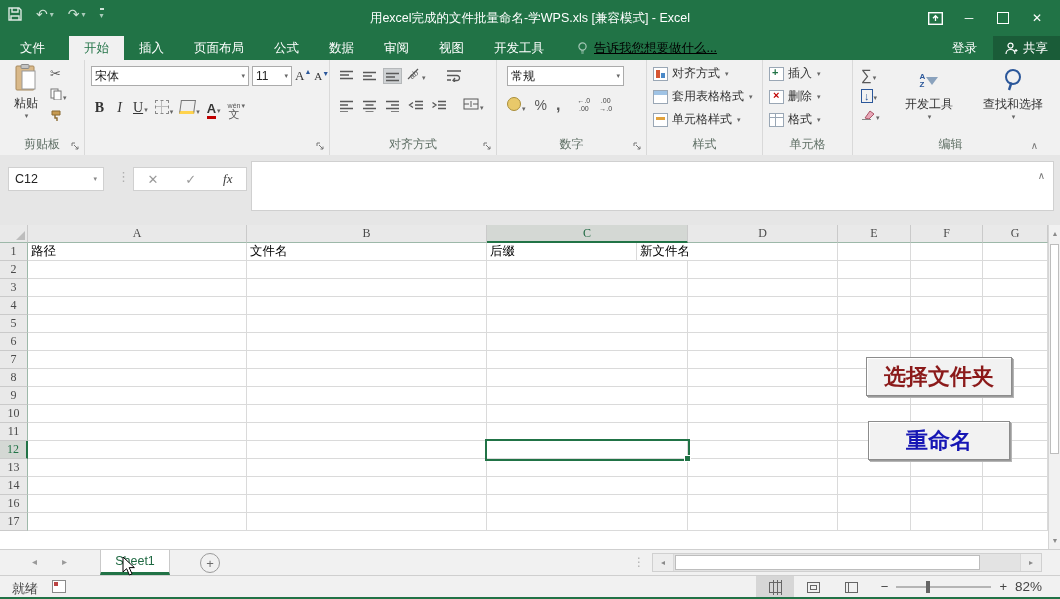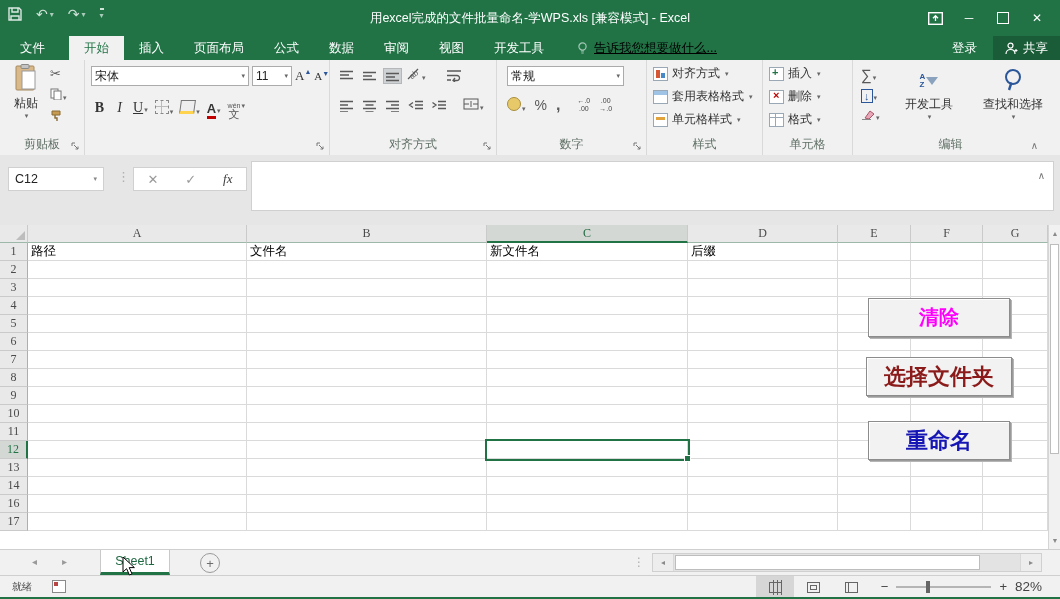--- a/index.html
+++ b/index.html
@@ -116,21 +116,21 @@
   .snav{position:absolute;top:6px;color:#9a9a9a;font-size:10px;}
   .sheettab{position:absolute;left:100px;top:0;width:70px;height:25px;background:#fff;border:1px solid #c9c9c9;border-top:none;border-bottom:3px solid #217346;box-sizing:border-box;display:flex;align-items:center;justify-content:center;color:#1e6841;font-size:12.5px;}
   .addsheet{position:absolute;left:200px;top:3px;width:18px;height:18px;border:1px solid #9a9a9a;border-radius:50%;color:#6c6c6c;display:flex;align-items:center;justify-content:center;font-size:13px;}
   .sdots{position:absolute;left:633px;top:5px;color:#b0b0b0;font-size:12px;}
   .hscroll{position:absolute;left:652px;top:3px;width:390px;height:19px;background:#e3e3e3;border:1px solid #d0d0d0;box-sizing:border-box;}
   .hs-left,.hs-right{position:absolute;top:0;width:20px;height:17px;display:flex;align-items:center;justify-content:center;font-size:8px;color:#8a8a8a;background:#ededed;}
   .hs-left{left:0;border-right:1px solid #d8d8d8;} .hs-right{right:0;border-left:1px solid #d8d8d8;}
   .hs-thumb{position:absolute;left:22px;top:1px;width:305px;height:15px;background:#fff;border:1px solid #bdbdbd;box-sizing:border-box;}
   
   .statusbar{position:absolute;left:0;top:575px;width:1060px;height:24px;background:#f1f1f1;border-top:1px solid #cfcfcf;box-sizing:border-box;color:#444;}
-  .ready{position:absolute;left:12px;top:4px;font-size:10px;}
+  .ready{position:absolute;left:12px;top:4px;font-size:13px;}
   .macroico{position:absolute;left:52px;top:4px;width:14px;height:13px;border:1px solid #8a8a8a;background:#fff;box-sizing:border-box;}
   .macroico::before{content:"";position:absolute;left:1px;top:1px;width:4px;height:4px;background:#b44;}
   .viewbtns{position:absolute;right:190px;top:0;display:flex;height:23px;}
   .vbtn{width:38px;display:flex;align-items:center;justify-content:center;}
   .vbtn.active{background:#d6d6d6;}
   .vico{display:inline-block;width:13px;height:11px;border:1px solid #666;position:relative;box-sizing:border-box;}
   .vico.grid9::before{content:"";position:absolute;left:3.5px;top:0;width:1px;height:100%;background:#666;}
   .vico.grid9::after{content:"";position:absolute;left:7.5px;top:0;width:1px;height:100%;background:#666;box-shadow:0 3px 0 #666,-4px 3px 0 #666,4px 3px 0 #666,0 -3px 0 #666,-4px -3px 0 #666,4px -3px 0 #666;}
   .vico.pagel::before{content:"";position:absolute;left:2px;top:2px;right:2px;bottom:2px;border:1px solid #666;}
   .vico.pageb::before{content:"";position:absolute;left:2px;top:0;width:1px;height:100%;background:#666;}
@@ -474,22 +474,22 @@
         <div class="colh" style="width: 150px;">D</div>
         <div class="colh" style="width: 73px;">E</div>
         <div class="colh" style="width: 72px;">F</div>
         <div class="colh" style="width: 65px;">G</div>
       </div>
     <div>
         <div class="grow">
           <div class="rowh">1</div>
           <div class="cell" style="width: 219px;">路径</div>
           <div class="cell" style="width: 240px;">文件名</div>
+          <div class="cell" style="width: 150px;">后缀</div>
           <div class="cell" style="width: 201px;">新文件名</div>
-          <div class="cell" style="width: 150px;">后缀</div>
           <div class="cell" style="width: 73px;"></div>
           <div class="cell" style="width: 72px;"></div>
           <div class="cell" style="width: 65px;"></div>
         </div>
         <div class="grow">
           <div class="rowh">2</div>
           <div class="cell" style="width: 219px;"></div>
           <div class="cell" style="width: 240px;"></div>
           <div class="cell" style="width: 201px;"></div>
           <div class="cell" style="width: 150px;"></div>
@@ -636,21 +636,20 @@
           <div class="cell" style="width: 73px;"></div>
           <div class="cell" style="width: 72px;"></div>
           <div class="cell" style="width: 65px;"></div>
         </div>
       </div>
 
     <div class="selbox">
         <span class="handle"></span>
       </div>
 
-    <div class="formbtn" style="left:868px;top:73px;width:140px;height:37px;font-size:20px;color:#ff00ff;">清除</div>
     <div class="formbtn" style="left:866px;top:132px;width:144px;height:37px;font-size:22px;color:#8b1a1a;">选择文件夹</div>
     <div class="formbtn" style="left:868px;top:196px;width:140px;height:37px;font-size:22px;color:#1616b4;">重命名</div>
 
     <div class="vscroll">
       <span class="vs-up">▲</span>
       <span class="vs-thumb"></span>
       <span class="vs-down">▼</span>
     </div>
   </div>
 

